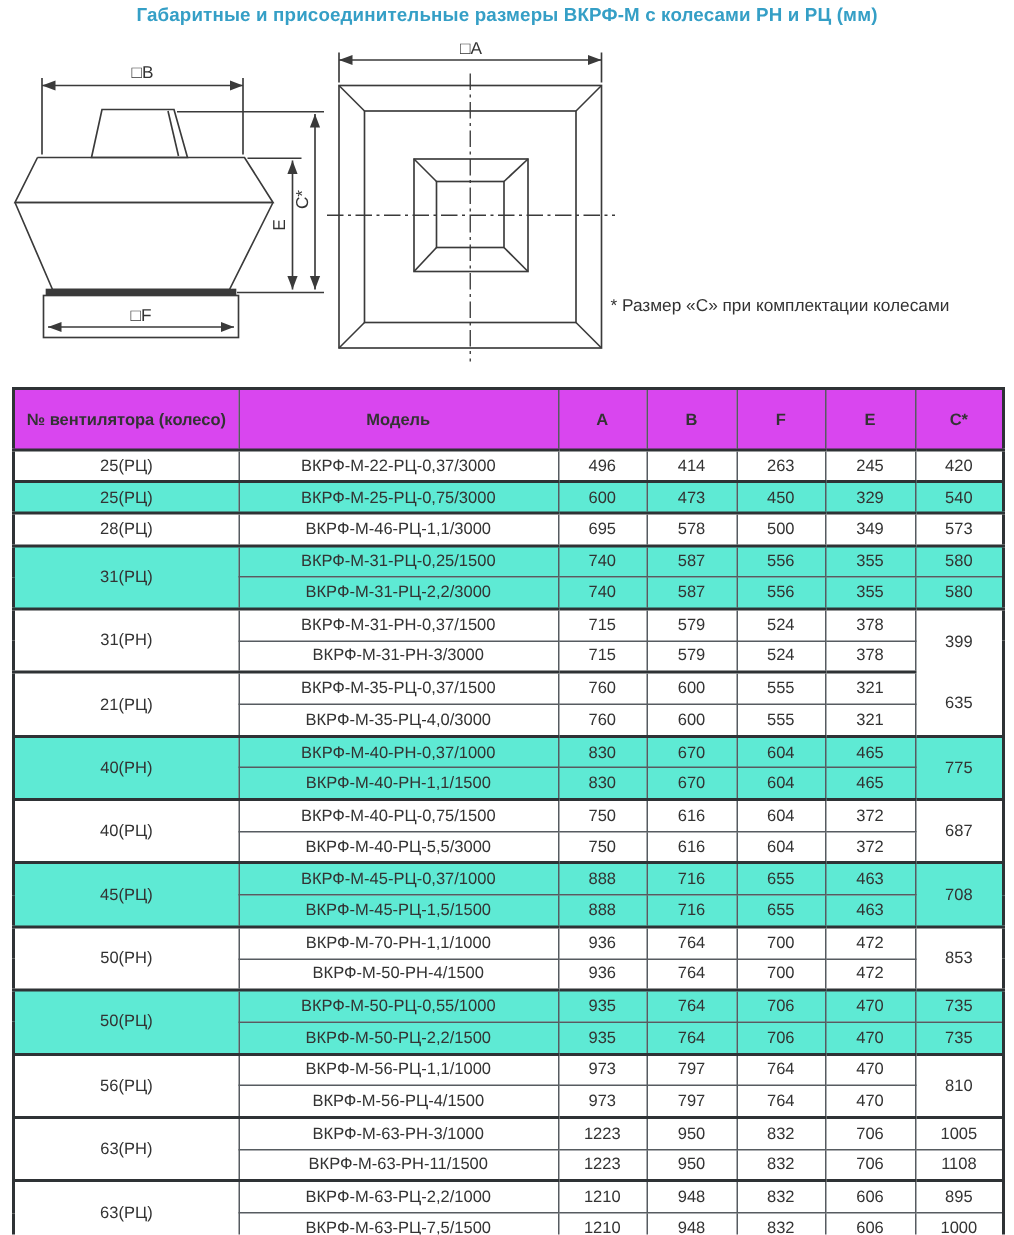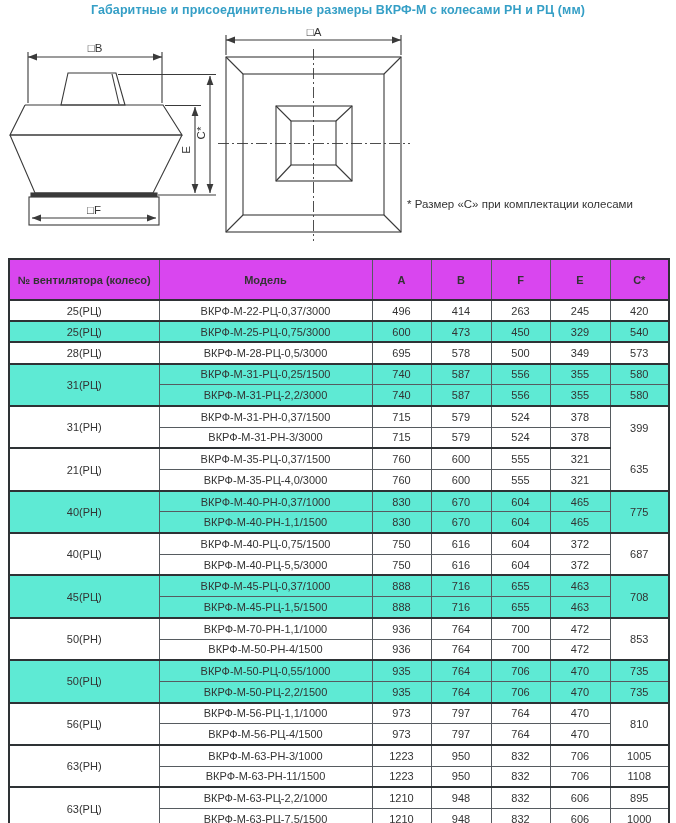--- a/index.html
+++ b/index.html
@@ -155,21 +155,21 @@
         <td class="alt">25(РЦ)</td>
         <td class="alt">ВКРФ-М-25-РЦ-0,75/3000</td>
         <td class="alt">600</td>
         <td class="alt">473</td>
         <td class="alt">450</td>
         <td class="alt">329</td>
         <td class="alt">540</td>
       </tr>
       <tr class="gs">
         <td>28(РЦ)</td>
-        <td>ВКРФ-М-28-РЦ-0,5/3000</td>
+        <td>ВКРФ-М-46-РЦ-1,1/3000</td>
         <td>695</td>
         <td>578</td>
         <td>500</td>
         <td>349</td>
         <td>573</td>
       </tr>
       <tr class="gs">
         <td class="alt" rowspan="2">31(РЦ)</td>
         <td class="alt">ВКРФ-М-31-РЦ-0,25/1500</td>
         <td class="alt">740</td>

